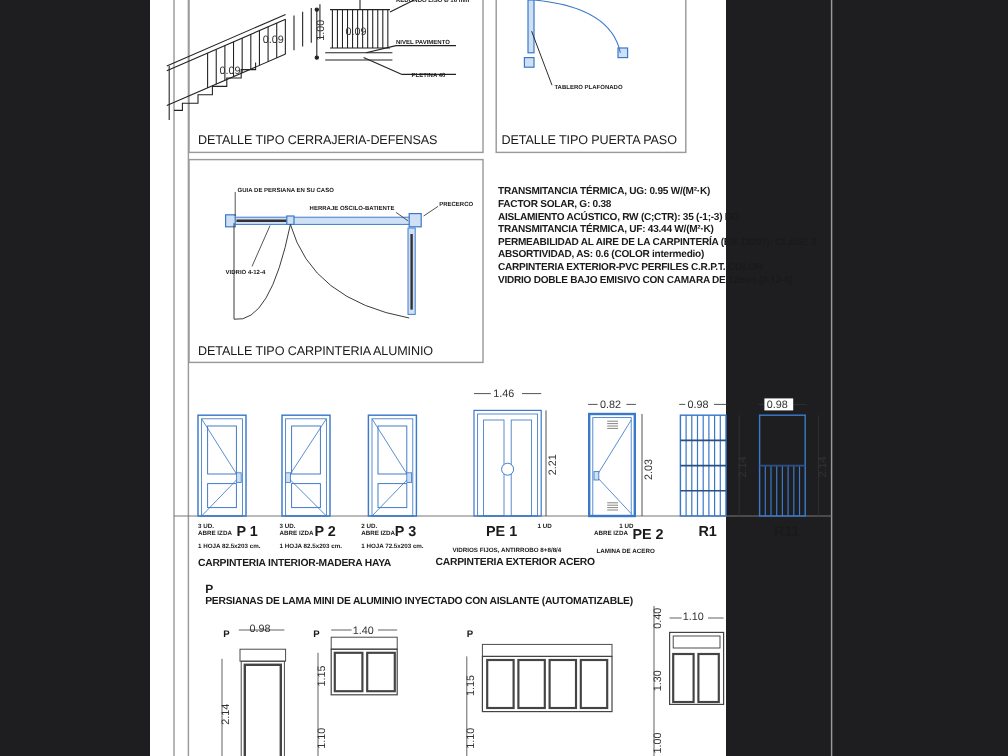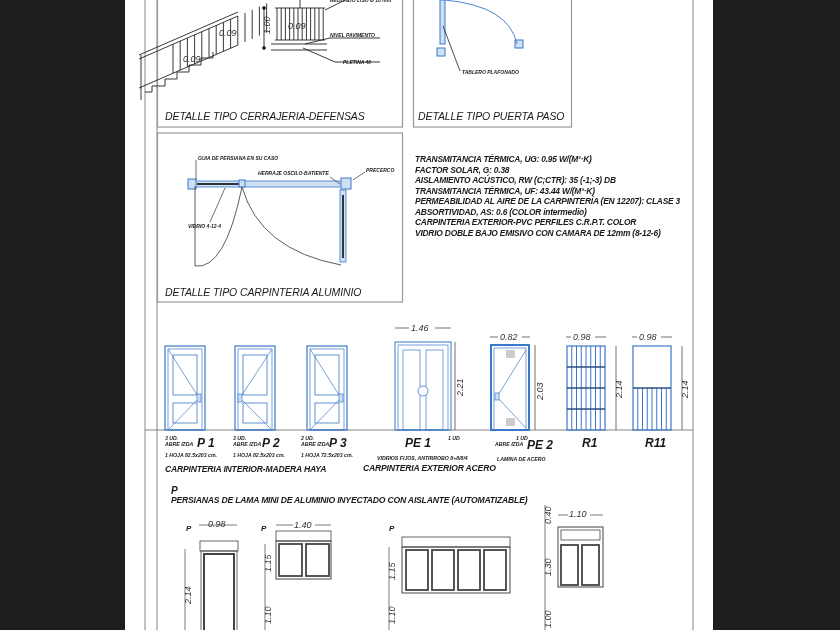--- a/index.html
+++ b/index.html
@@ -1,17 +1,17 @@
 <!DOCTYPE html>
 <html><head>
 <meta charset="utf-8">
 <style>
   html,body{margin:0;padding:0;}
   body{width:840px;height:630px;background:#1e1e20;position:relative;overflow:hidden;font-family:"Liberation Sans",sans-serif;}
-  #sheet{position:absolute;left:125px;top:0;width:588px;height:630px;background:#ffffff;font-style:italic;}
+  #sheet{position:absolute;left:125px;top:0;width:480px;height:630px;background:#ffffff;}
   svg{position:absolute;left:0;top:0;}
   .lbl{font-family:"Liberation Sans",sans-serif;fill:#1a1a1a;}
   .t-title{font-size:10.5px;font-weight:400;letter-spacing:-0.1px;}
   .t-tiny{font-size:5px;font-weight:700;}
   .t-spec{font-size:8.4px;font-weight:700;letter-spacing:-0.2px;}
   .t-dim{font-size:9px;fill:#333;}
   .t-code{font-size:12px;font-weight:700;}
   .t-small{font-size:5.2px;font-weight:700;}
   .t-sec{font-size:8.6px;font-weight:700;letter-spacing:-0.2px;}
 </style>

